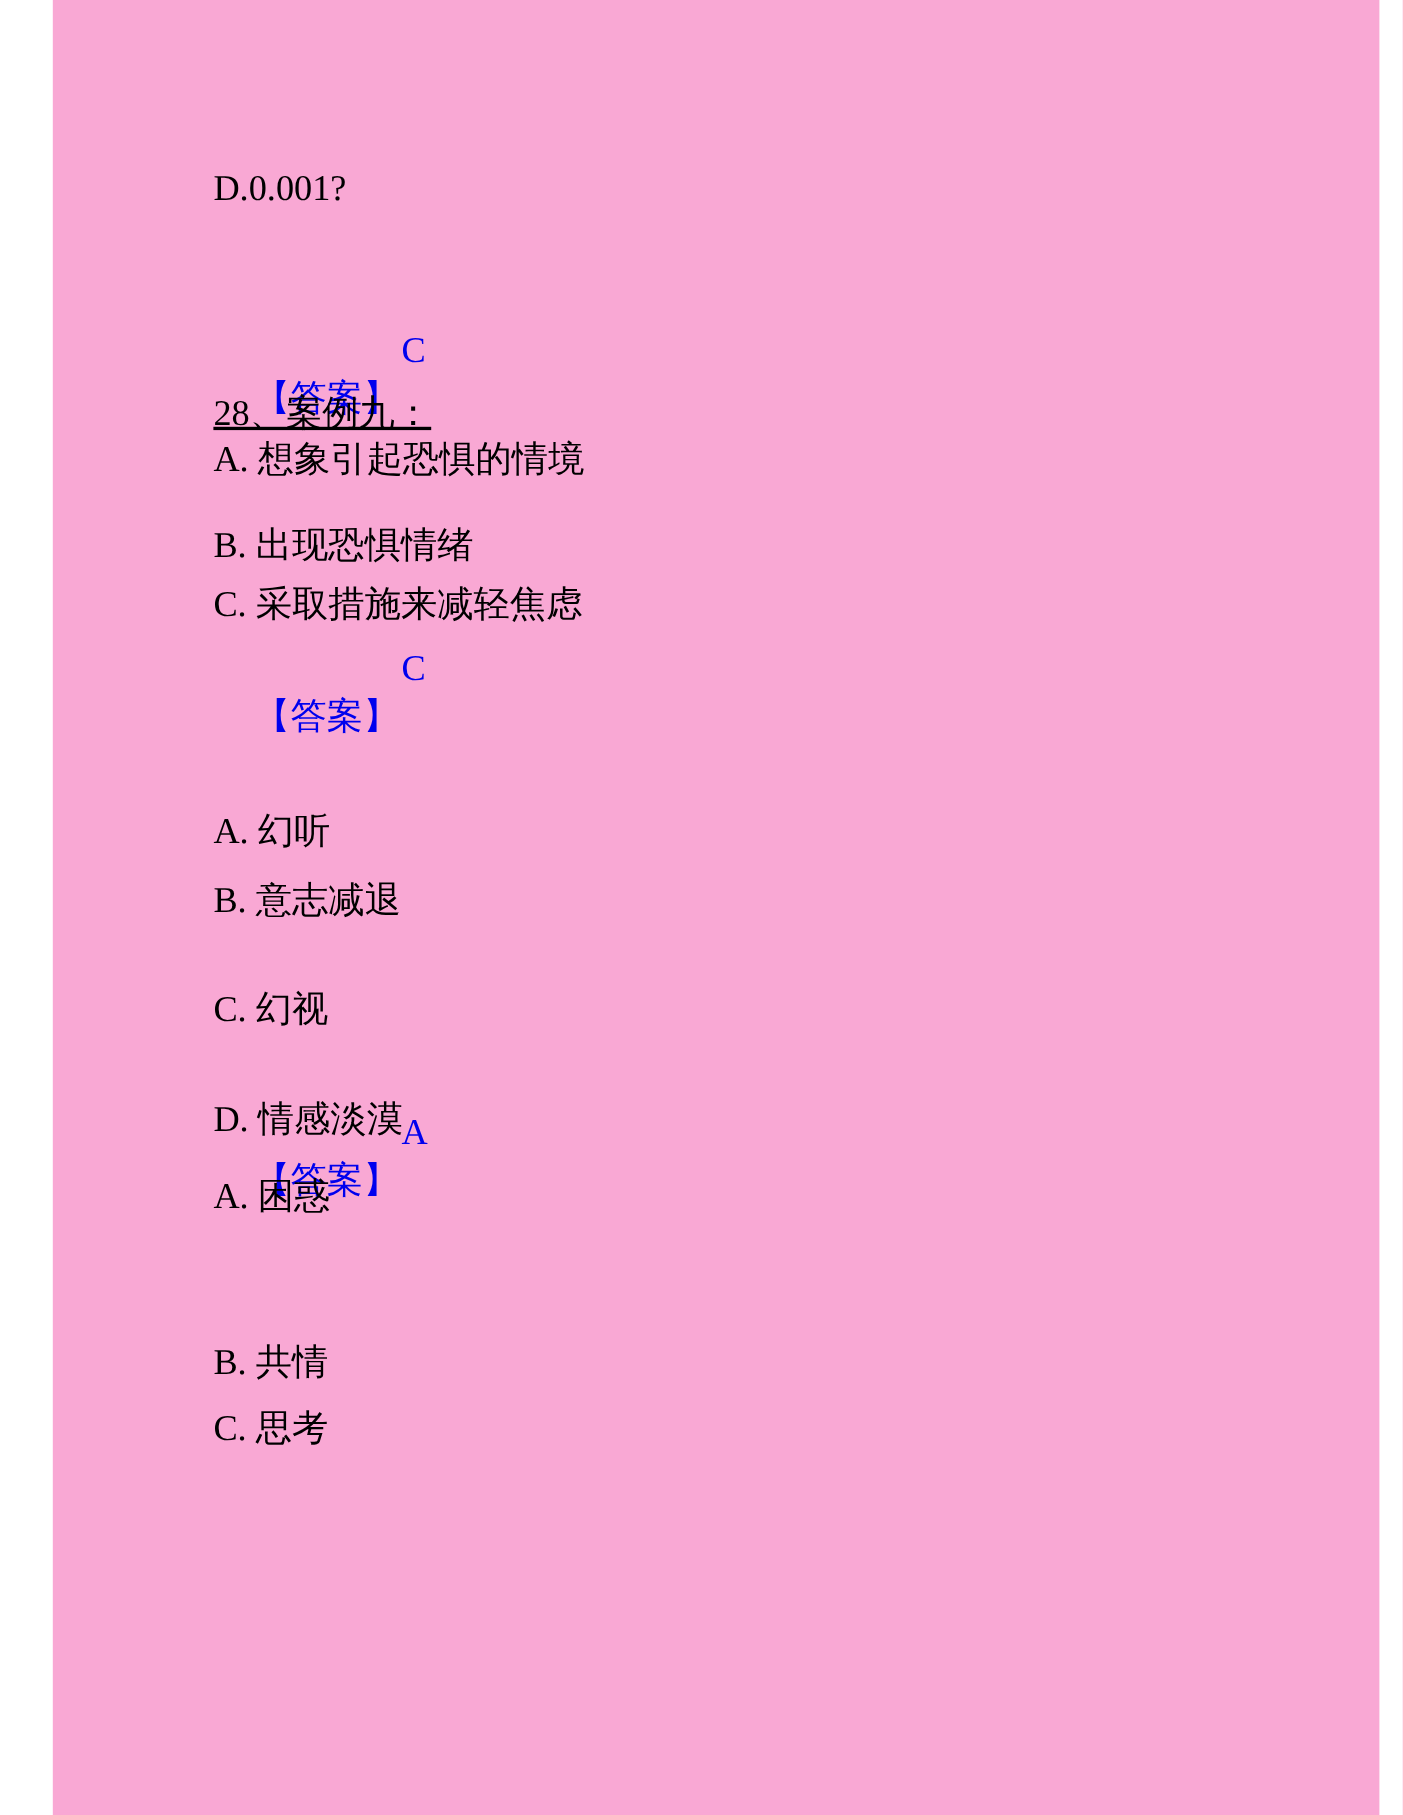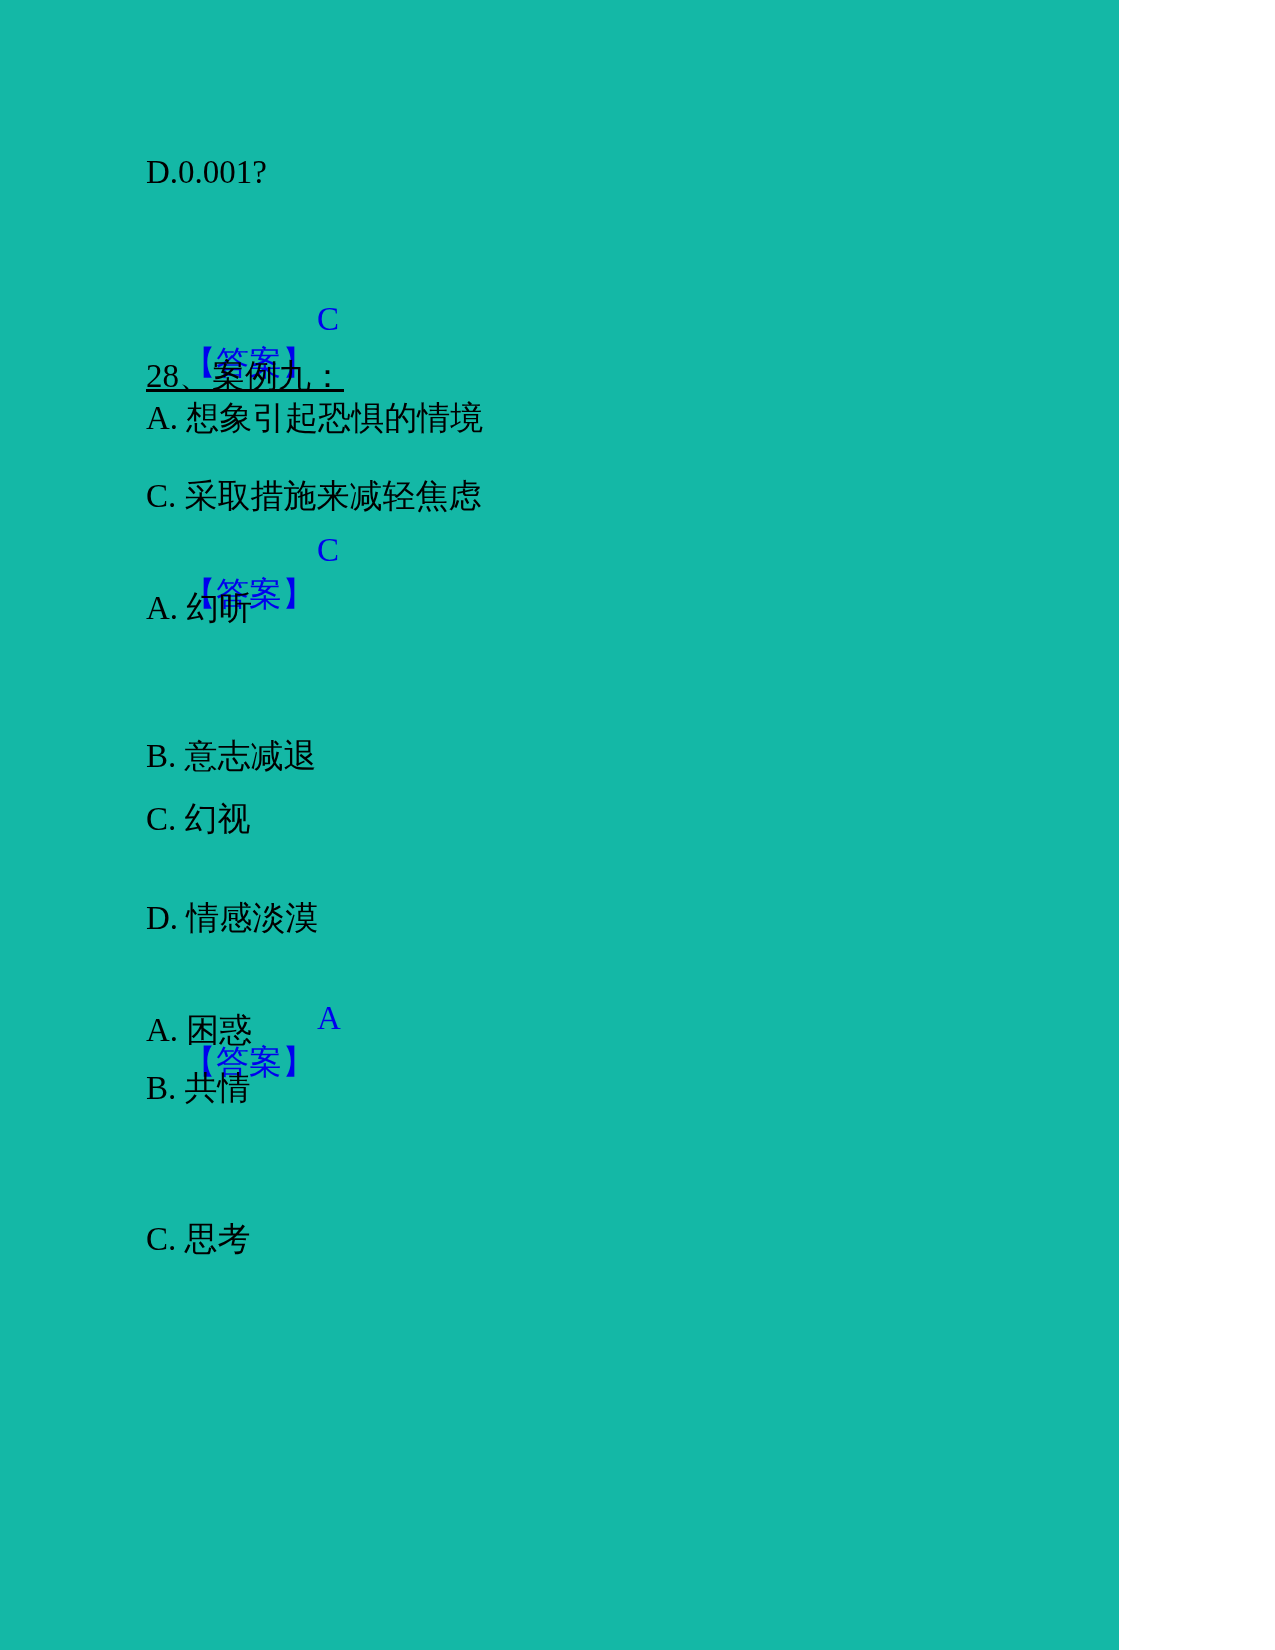--- a/index.html
+++ b/index.html
@@ -1,24 +1,25 @@
 <!DOCTYPE html>
 <html><head>
 <meta charset="utf-8">
 <style>
   html,body{margin:0;padding:0;background:#ffffff;}
   .page{
     position:relative;
-    width:1119px;
+    width:1206px;
     height:1650px;
-    background:#14b8a6;
+    background:#f9a8d4;
     font-family:"Liberation Serif","DejaVu Serif",serif;
     font-size:33px;
     color:#000000;
     overflow:hidden;
+    margin-left:48px;
   }
   .blk{
     position:absolute;
     left:146px;
     line-height:44px;
     white-space:pre;
   }
   .answer-row{left:150px;color:#0000ee;}
   .answer-row .val{position:absolute;left:167px;top:0;line-height:44px;}
   
@@ -48,20 +49,21 @@
 
   <div class="blk">D.0.001?</div>
 
   <div class="blk answer-row">
     <span>【答案】</span>
     <span class="val">C</span>
   </div>
 
   <div class="blk">28、案例九：</div>
   <div class="blk">A. 想象引起恐惧的情境</div>
+  <div class="blk">B. 出现恐惧情绪</div>
   <div class="blk">C. 采取措施来减轻焦虑</div>
 
   <div class="blk answer-row">
     <span>【答案】</span>
     <span class="val">C</span>
   </div>
 
   <div class="blk">A. 幻听</div>
   <div class="blk">B. 意志减退</div>
   <div class="blk">C. 幻视</div>

